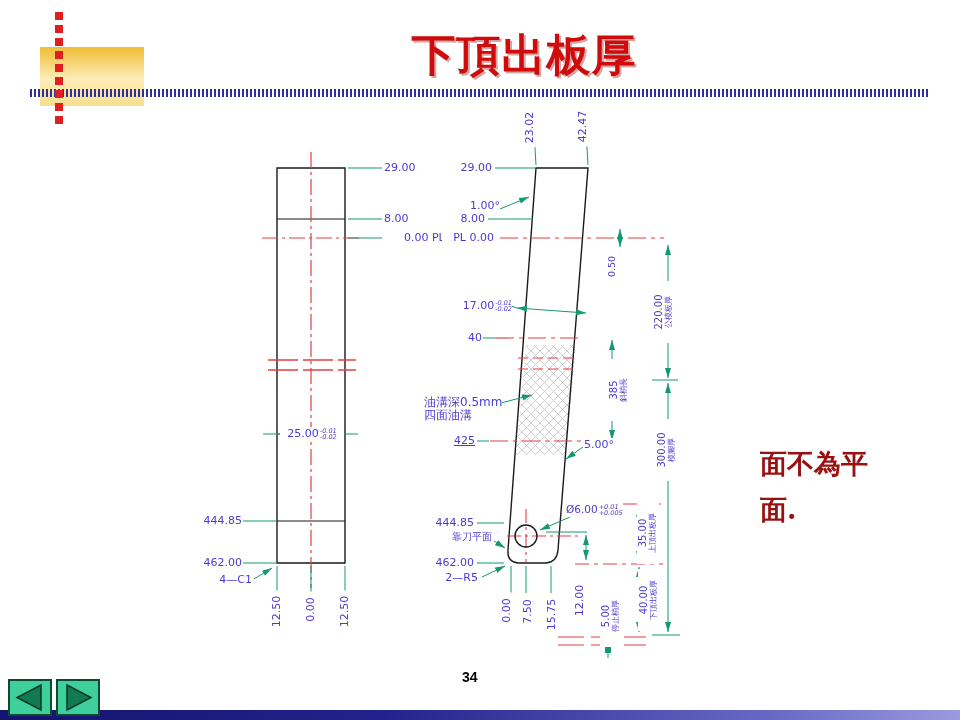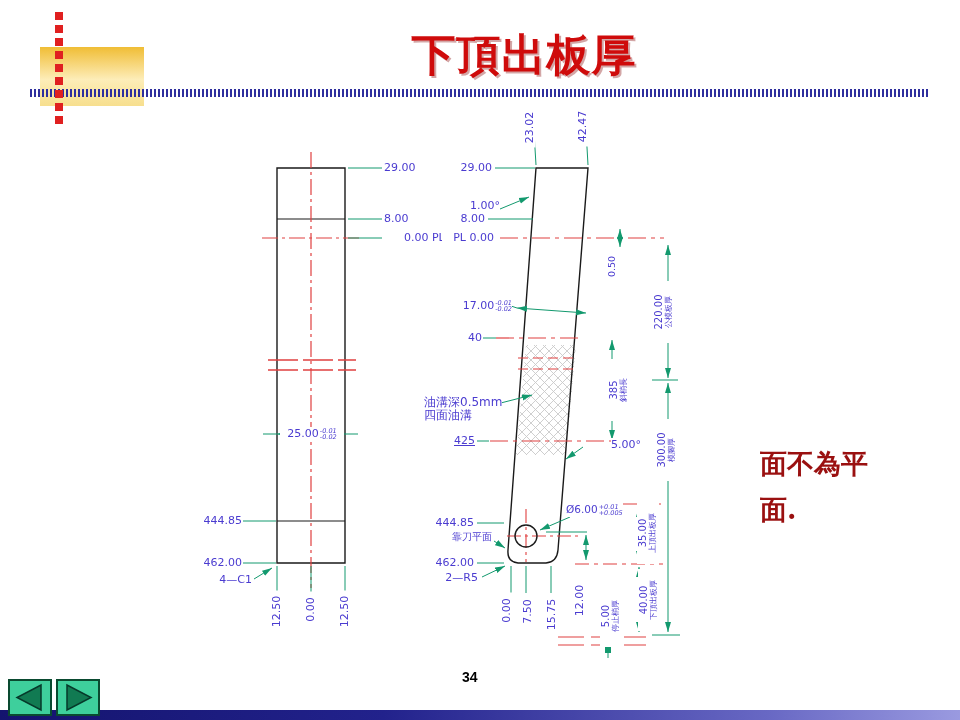--- a/index.html
+++ b/index.html
@@ -163,21 +163,21 @@
         <i>-0.01</i>
         <i>-0.02</i>
       </span>
   </div>
   <div class="lb ra" style="left:460px;top:331px;width:22px;">40</div>
   <div class="lb oil" style="left:424px;top:396px;">
     <div>油溝深0.5mm</div>
     <div>四面油溝</div>
   </div>
   <div class="lb ra" style="left:449px;top:434px;width:26px;text-decoration:underline;">425</div>
-  <div class="lb" style="left:584px;top:438px;width:38px;margin-left:27px;">5.00°</div>
+  <div class="lb" style="left:584px;top:438px;width:38px;">5.00°</div>
   <div class="lb rot2" style="left:588px;top:379px;width:62px;height:22px;">
     <span class="num">385</span>
     <span class="cn">斜梢長</span>
   </div>
   <div class="lb rot2" style="left:633px;top:301px;width:62px;height:22px;">
     <span class="num">220.00</span>
     <span class="cn">公模板厚</span>
   </div>
   <div class="lb rot2" style="left:636px;top:439px;width:62px;height:22px;">
     <span class="num">300.00</span>

